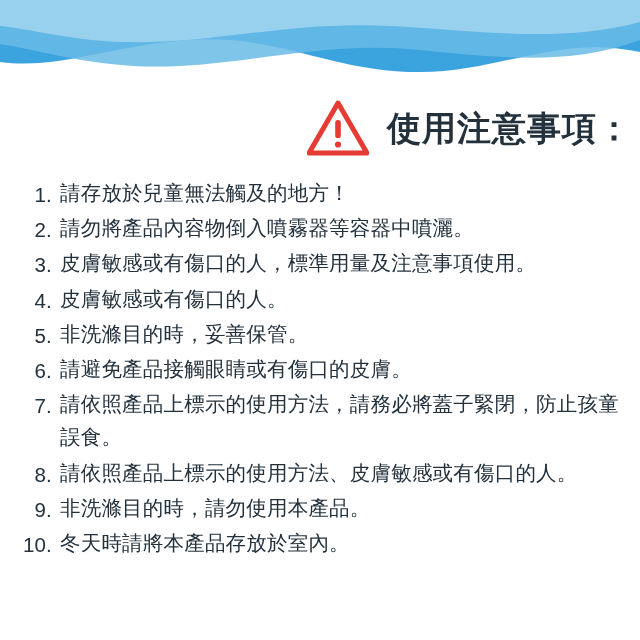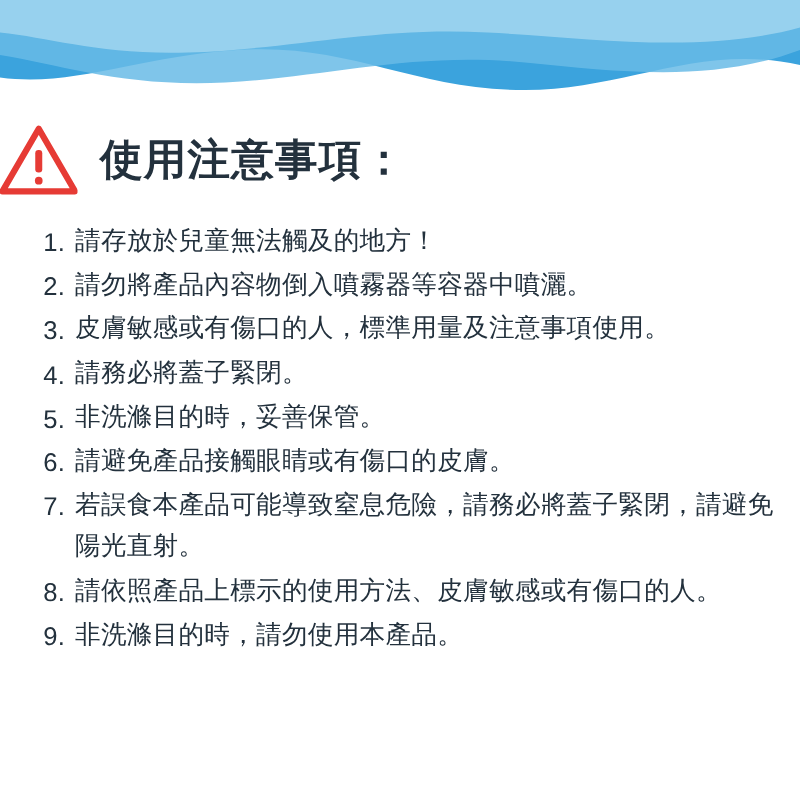--- a/index.html
+++ b/index.html
@@ -33,21 +33,21 @@
     display: block;
   }
   .header-row {
     position: absolute;
     top: 96px;
     left: 0;
     width: 632px;
     height: 64px;
     display: flex;
     align-items: center;
-    justify-content: flex-start;
+    justify-content: flex-end;
     gap: 18px;
   }
   .warn-icon {
     width: 62px;
     height: 56px;
     flex: 0 0 auto;
     display: block;
   }
   .title {
     font-size: 34px;
@@ -114,37 +114,41 @@
     <div class="item">
       <span class="num">2.</span>
       <span class="txt">請勿將產品內容物倒入噴霧器等容器中噴灑。</span>
     </div>
     <div class="item">
       <span class="num">3.</span>
       <span class="txt">皮膚敏感或有傷口的人，標準用量及注意事項使用。</span>
     </div>
     <div class="item">
       <span class="num">4.</span>
-      <span class="txt">請務必將蓋子緊閉。</span>
+      <span class="txt">皮膚敏感或有傷口的人。</span>
     </div>
     <div class="item">
       <span class="num">5.</span>
       <span class="txt">非洗滌目的時，妥善保管。</span>
     </div>
     <div class="item">
       <span class="num">6.</span>
       <span class="txt">請避免產品接觸眼睛或有傷口的皮膚。</span>
     </div>
     <div class="item">
       <span class="num">7.</span>
-      <span class="txt">若誤食本產品可能導致窒息危險，請務必將蓋子緊閉，請避免陽光直射。</span>
+      <span class="txt">請依照產品上標示的使用方法，請務必將蓋子緊閉，防止孩童誤食。</span>
     </div>
     <div class="item">
       <span class="num">8.</span>
       <span class="txt">請依照產品上標示的使用方法、皮膚敏感或有傷口的人。</span>
     </div>
     <div class="item">
       <span class="num">9.</span>
       <span class="txt">非洗滌目的時，請勿使用本產品。</span>
     </div>
+    <div class="item">
+      <span class="num">10.</span>
+      <span class="txt">冬天時請將本產品存放於室內。</span>
+    </div>
   </div>
 
 </div>
 
 </body></html>

